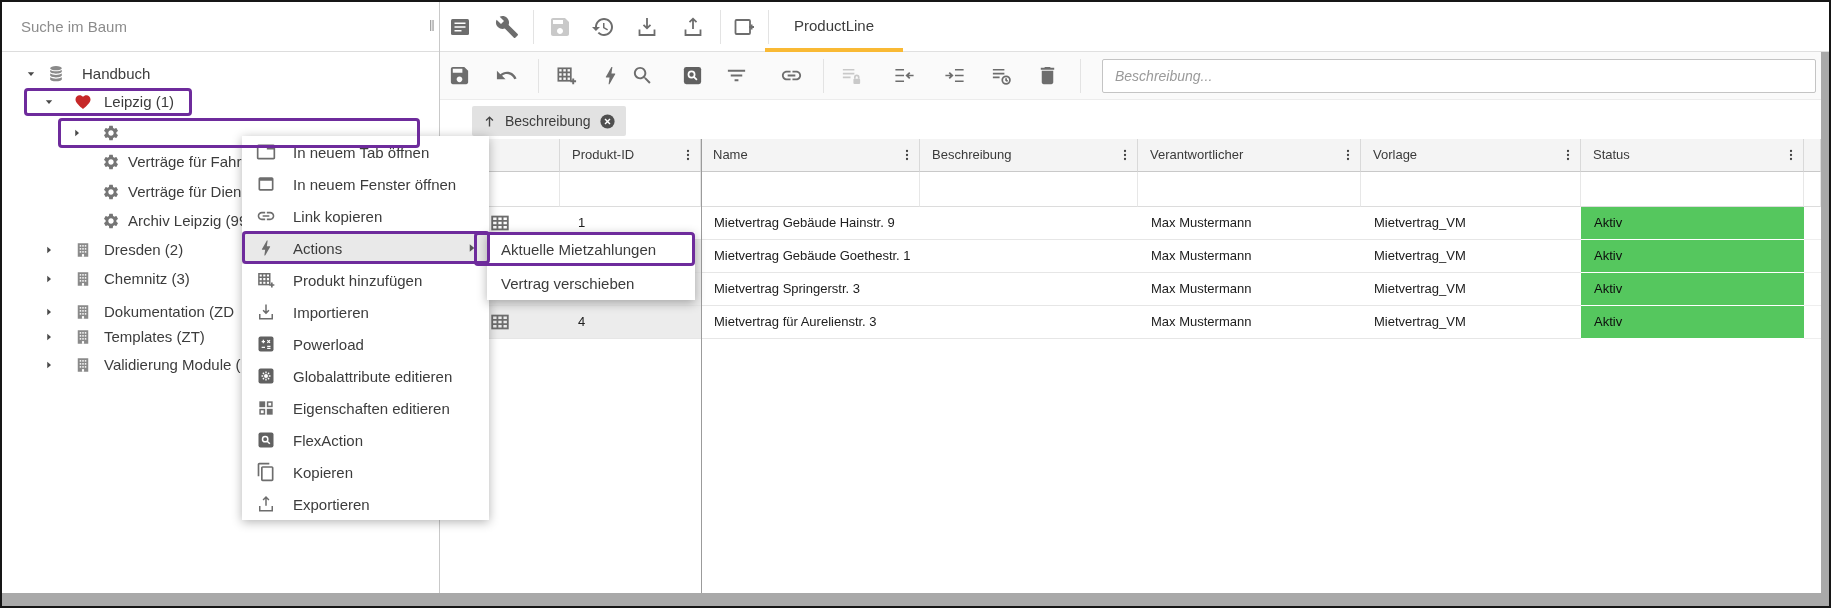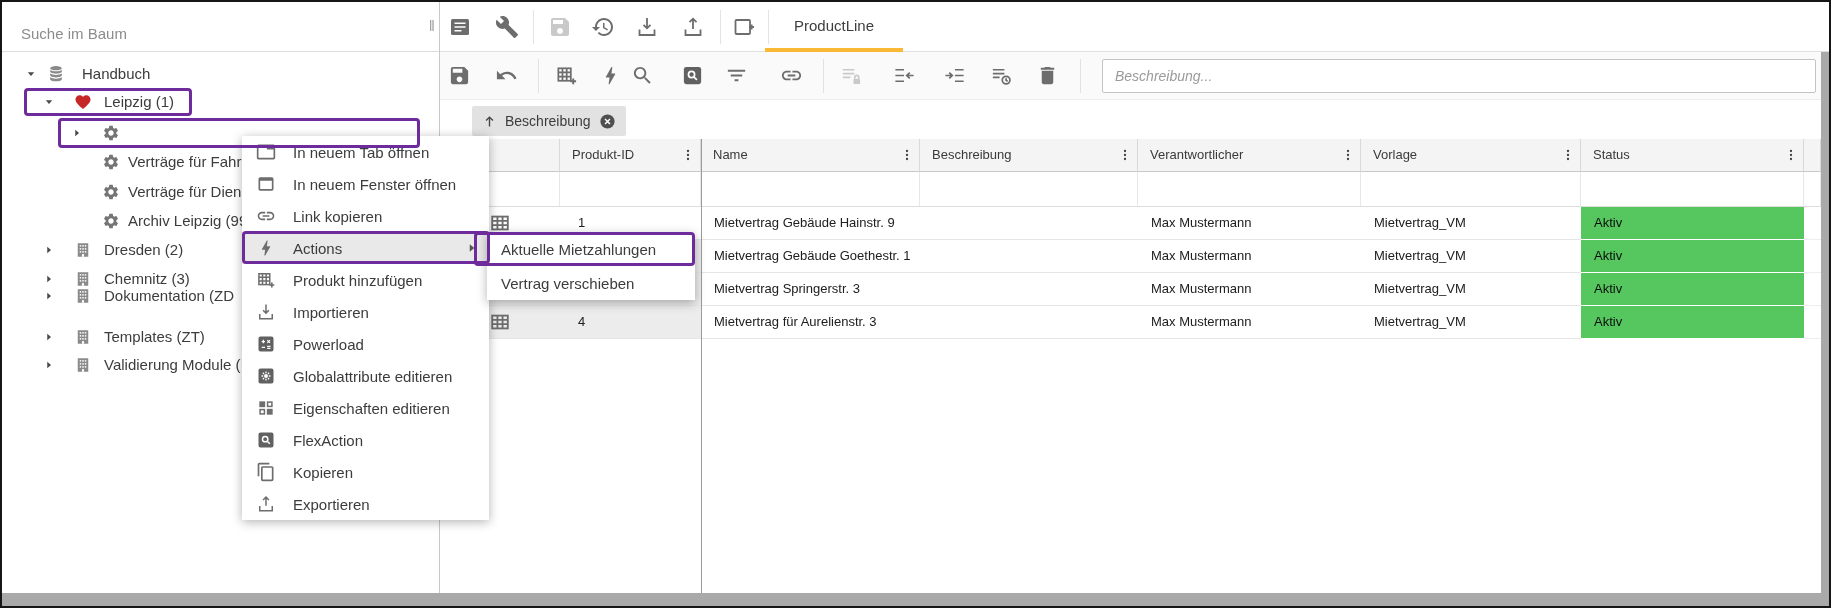--- a/index.html
+++ b/index.html
@@ -8,21 +8,21 @@
     position:relative; width:1831px; height:608px; background:#fff;
     border:2px solid #161616; overflow:hidden;
     font-family:"Liberation Sans", sans-serif;
   }
   .ico{ display:inline-block; line-height:0; }
   .ico svg{ width:100%; height:100%; display:block; }
 
   
   .sidebar{ position:absolute; left:0; top:0; width:438px; height:591px; background:#fff; border-right:1px solid #c9c9c9; }
   .search-row{ position:relative; height:50px; border-bottom:1px solid #ddd; background:#fff; }
-  .tree-search{ position:absolute; left:19px; top:8px; width:375px; height:46px; border:none; outline:none; font-size:15px; color:#333; font-family:"Liberation Sans",sans-serif; background:transparent; }
+  .tree-search{ position:absolute; left:19px; top:1px; width:375px; height:46px; border:none; outline:none; font-size:15px; color:#333; font-family:"Liberation Sans",sans-serif; background:transparent; }
   .tree-search::placeholder{ color:#8c8c8c; }
   .handle{ position:absolute; right:3px; top:15px; color:#9e9e9e; font-size:15px; letter-spacing:1px; cursor:col-resize; }
 
   .tree-row{ position:absolute; left:0; width:437px; height:28px; cursor:pointer; }
   .tree-label{ position:absolute; top:0; height:28px; line-height:28px; font-size:15px; color:#3c3c3c; white-space:nowrap; }
 
   
   .topbar{ position:absolute; left:438px; top:0; right:0; height:50px; background:#fff; border-bottom:1px solid #e0e0e0; }
   .vsep{ position:absolute; width:1px; background:#e3e3e3; }
   .tab{ position:absolute; left:763px; top:0; width:138px; height:50px; cursor:pointer; }
@@ -336,21 +336,21 @@
             <rect x="14.4" y="9.5" width="2" height="2"></rect>
             <rect x="7.6" y="13.5" width="2" height="2"></rect>
             <rect x="11" y="13.5" width="2" height="2"></rect>
             <rect x="14.4" y="13.5" width="2" height="2"></rect>
             <rect x="10.6" y="17.5" width="2.8" height="3.5"></rect>
           </g>
         </svg>
       </span>
       <div class="tree-label" style="left: 102px;">Chemnitz (3)</div>
     </div>
-    <div class="tree-row" style="top: 280px;">
+    <div class="tree-row" style="top: 296px;">
       <span class="ico" style="height: 14px; width: 14px; color: rgb(74, 74, 74); position: absolute; left: 40px; top: 7px;">
         <svg viewBox="0 0 24 24">
           <path d="M9 6.5v11L15.5 12z" fill="currentColor"></path>
         </svg>
       </span>
       <span class="ico" style="height: 18px; width: 18px; color: rgb(138, 138, 138); position: absolute; left: 72px; top: 5px;">
         <svg viewBox="0 0 24 24">
           <path d="M5 21V3h14v18z" fill="currentColor"></path>
           <g fill="#fff">
             <rect x="7.6" y="5.5" width="2" height="2"></rect>

